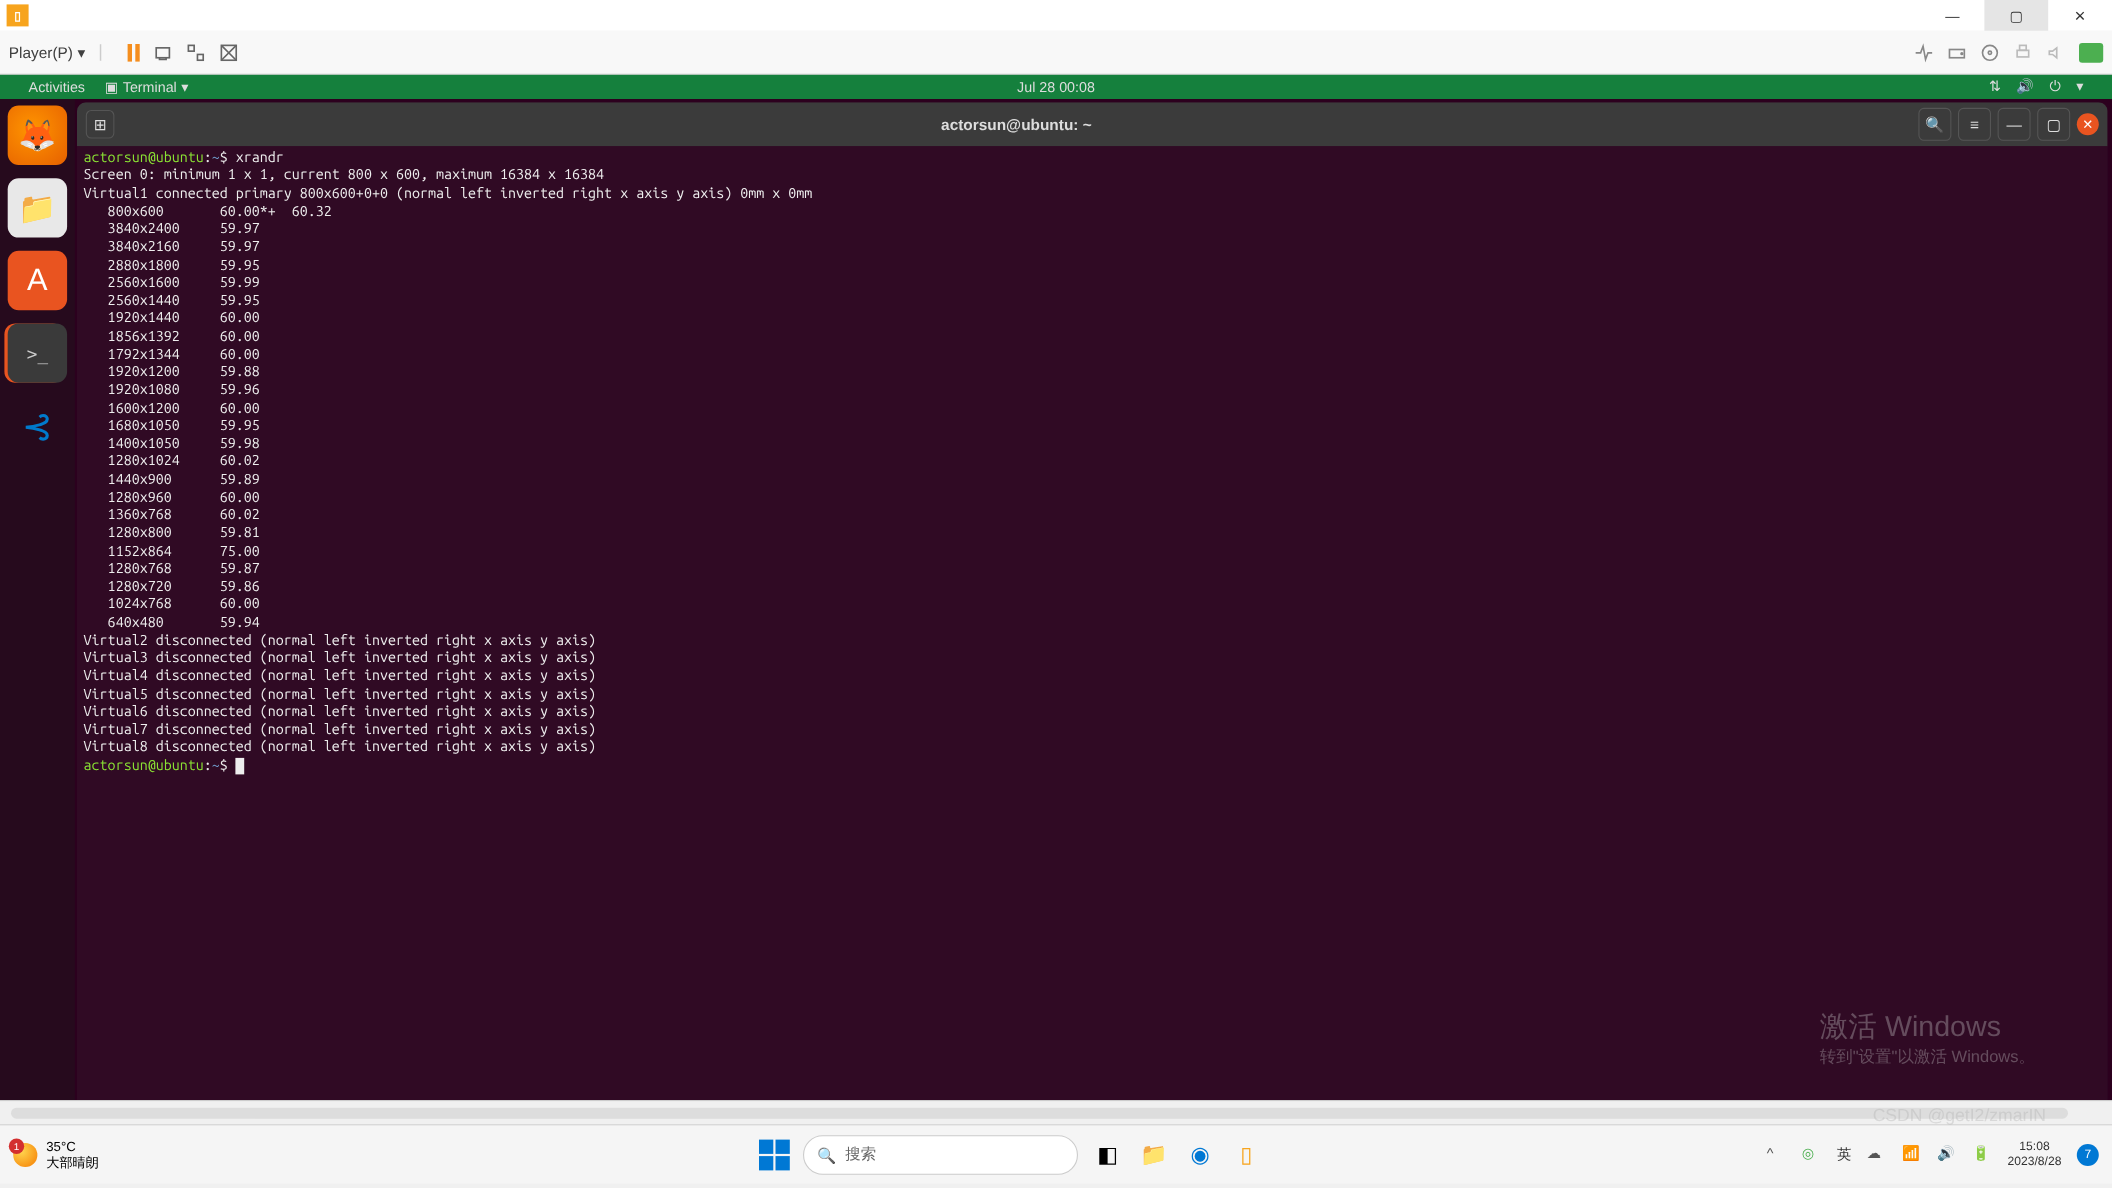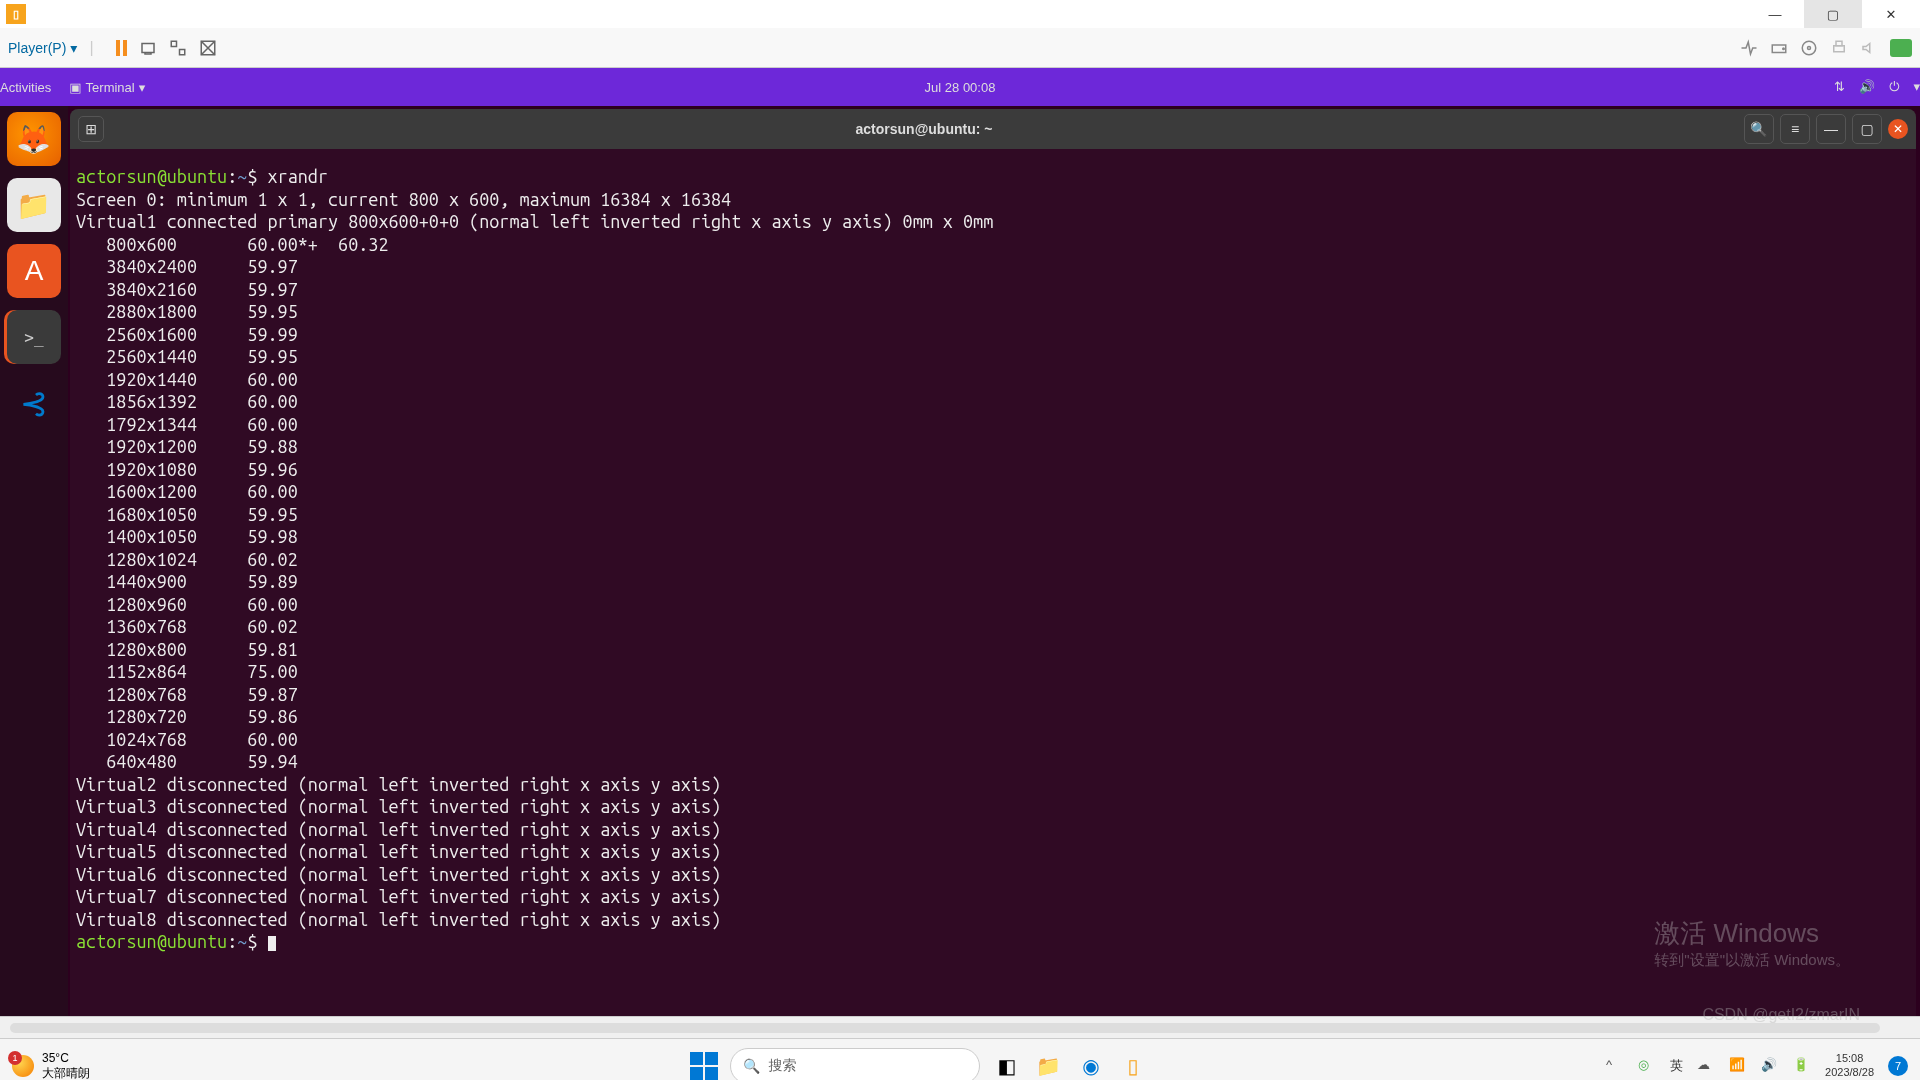--- a/index.html
+++ b/index.html
@@ -9,29 +9,29 @@
   background: #f0f0f0; overflow: hidden; position: relative;
 }
 
 .vmw-title { height: 28px; background: #fff; display: flex; align-items: center; padding-left: 6px; font-size: 15px; color: #333; }
 .vmw-title .ic { width: 20px; height: 20px; margin-right: 6px; background: #f7a41d; display: flex; align-items: center; justify-content: center; color: #fff; font-size: 11px; font-weight: bold; }
 .win-ctrls { margin-left: auto; display: flex; }
 .win-ctrls .btn { width: 58px; height: 28px; display: flex; align-items: center; justify-content: center; font-size: 13px; color: #333; }
 .win-ctrls .btn.max { background: #e5e5e5; }
 
 .vmw-tb { height: 40px; background: #f8f8f8; border-bottom: 1px solid #ccc; display: flex; align-items: center; padding: 0 8px; gap: 12px; }
-.player-dd { font-size: 14px; color: #0369a1; display: flex; align-items: center; gap: 4px; }
+.player-dd { font-size: 14px; color: #404040; display: flex; align-items: center; gap: 4px; }
 .pause-ic { display: flex; gap: 3px; margin-left: 10px; }
 .pause-ic span { width: 4px; height: 16px; background: #f58e1e; }
 .tb-ic { width: 18px; height: 18px; color: #666; }
 .tb-spacer { flex: 1; }
 .tb-right { display: flex; gap: 12px; align-items: center; }
 .tb-green { width: 22px; height: 18px; background: #4caf50; border-radius: 3px; }
 
-.u-top { height: 38px; background: #6d28d9; color: #ddd; display: flex; align-items: center; font-size: 13px; padding: 0 0; }
+.u-top { height: 22px; background: #15803d; color: #ddd; display: flex; align-items: center; font-size: 13px; padding: 0 26px; }
 .u-top .act { margin-right: 18px; }
 .u-top .term-menu { display: flex; align-items: center; gap: 4px; }
 .u-top .dt { position: absolute; left: 50%; transform: translateX(-50%); }
 .u-top .sys { margin-left: auto; display: flex; gap: 14px; font-size: 13px; }
 
 .u-area { display: flex; height: calc(100% - 28px - 40px - 26px - 54px - 22px); background: #2c001e; }
 .dock { width: 68px; background: rgba(28, 28, 28, 0.35); display: flex; flex-direction: column; align-items: center; padding-top: 6px; gap: 12px; }
 .dock-item { width: 54px; height: 54px; border-radius: 10px; display: flex; align-items: center; justify-content: center; font-size: 28px; position: relative; }
 .dock-item.ff { background: radial-gradient(circle at 40% 40%, #ff9500, #e66000); color: #fff; }
 .dock-item.files { background: #e8e8e8; color: #666; }
@@ -40,21 +40,21 @@
 .dock-item.term::before { content: ">_"; font-size: 16px; font-family: monospace; }
 .dock-item.vs { color: #007acc; font-size: 34px; }
 .dock-item.active { box-shadow: -3px 0 0 #e95420; }
 
 .tw { flex: 1; background: #300a24; display: flex; flex-direction: column; margin: 3px 4px 0 2px; border-radius: 8px 8px 0 0; overflow: hidden; }
 .tw-top { height: 40px; background: #3b3b3b; display: flex; align-items: center; padding: 0 8px; gap: 6px; color: #ddd; font-size: 14px; }
 .tw-top .tab-btn { width: 26px; height: 26px; border: 1px solid #555; border-radius: 5px; display: flex; align-items: center; justify-content: center; font-size: 14px; }
 .tw-top .title { flex: 1; text-align: center; font-weight: bold; }
 .tw-ctrl { width: 30px; height: 30px; border-radius: 5px; display: flex; align-items: center; justify-content: center; border: 1px solid #555; }
 .tw-ctrl.close { background: #e95420; border: none; border-radius: 50%; width: 20px; height: 20px; color: #fff; font-size: 12px; }
-.term-body { flex: 1; padding: 16px 6px; font-family: "Ubuntu Mono", "Consolas", monospace; font-size: 18px; line-height: 1.25; color: #eee; background: #300a24; white-space: pre; overflow: hidden; }
+.term-body { flex: 1; padding: 2px 6px; font-family: "Ubuntu Mono", "Consolas", monospace; font-size: 13px; line-height: 1.25; color: #eee; background: #300a24; white-space: pre; overflow: hidden; }
 .prompt-user { color: #8ae234; }
 .prompt-path { color: #729fcf; }
 .cursor { display: inline-block; width: 8px; height: 15px; background: #eee; vertical-align: middle; }
 
 .wm { position: absolute; right: 70px; bottom: 110px; color: rgba(200,200,200,0.35); font-size: 15px; text-align: left; }
 .wm .big { font-size: 26px; }
 .csdnwm { position: absolute; right: 60px; bottom: 56px; color: rgba(180,180,180,0.4); font-size: 16px; text-align: center; }
 
 .vm-scroll { height: 22px; background: #f0f0f0; border-top: 1px solid #ccc; position: relative; }
 .vm-scroll .bar { position: absolute; left: 10px; right: 40px; top: 6px; height: 10px; background: #ddd; border-radius: 5px; }

